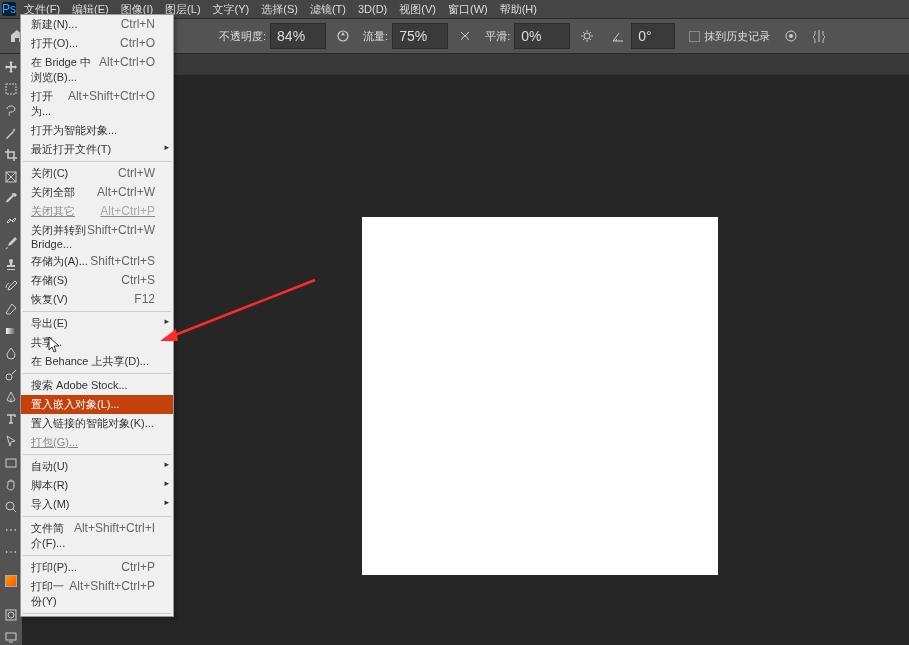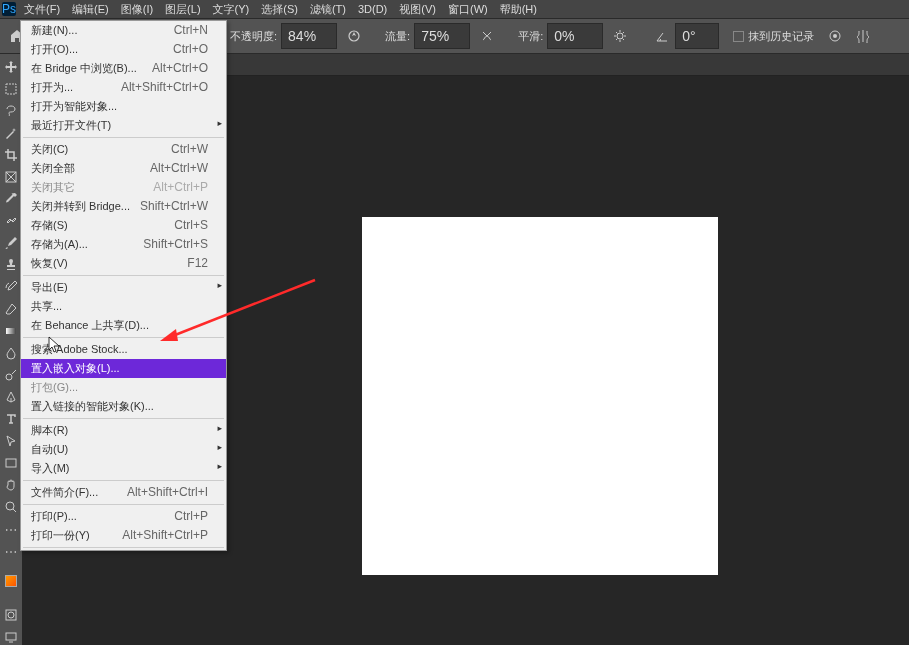--- a/index.html
+++ b/index.html
@@ -5,41 +5,41 @@
 * { margin: 0; padding: 0; box-sizing: border-box; font-family: "Microsoft YaHei", Arial, sans-serif; }
 body { background: #323232; width: 909px; height: 645px; overflow: hidden; position: relative; }
 
 .menubar { background: #454545; height: 18px; display: flex; align-items: center; padding-left: 18px; font-size: 11px; color: #ddd; }
 .menubar .logo { position: absolute; left: 2px; top: 2px; width: 14px; height: 14px; background: #001e36; color: #31a8ff; font-size: 12px; display: flex; align-items: center; justify-content: center; border-radius: 2px; }
 .menu-item { padding: 2px 6px; cursor: pointer; }
 .menu-item:first-of-type { background: #2b6bb3; color: #fff; }
 
 .optionbar { background: #535353; height: 36px; display: flex; align-items: center; padding-left: 4px; border-bottom: 1px solid #2a2a2a; border-top: 1px solid #2a2a2a; }
 .home-icon { width: 26px; height: 26px; display: flex; align-items: center; justify-content: center; color: #ccc; }
-.opt-field { display: flex; align-items: center; margin-left: 20px; font-size: 11px; color: #ddd; }
+.opt-field { display: flex; align-items: center; margin-left: 9px; font-size: 11px; color: #ddd; }
 .opt-label { margin-right: 4px; }
 .opt-input { background: #3a3a3a; border: 1px solid #2a2a2a; color: #ddd; padding: 1px 16px 1px 6px; font-size: 14px; width: 56px; height: 26px; }
 .opt-icon { width: 22px; height: 22px; margin-left: 6px; display: flex; align-items: center; justify-content: center; color: #ccc; }
 .chk { width: 11px; height: 11px; border: 1px solid #888; margin-right: 4px; }
 
 .tabbar { background: #383838; height: 22px; border-bottom: 1px solid #222; }
 
 .toolbar { position: absolute; left: 0; top: 54px; width: 22px; background: #535353; display: flex; flex-direction: column; align-items: center; padding-top: 2px; }
 .tool { width: 20px; height: 20px; margin: 1px 0; display: flex; align-items: center; justify-content: center; color: #ccc; font-size: 13px; cursor: pointer; }
 .tool.swatch { height: 26px; }
 .swatch-fg { width: 12px; height: 12px; background: linear-gradient(135deg,#ff9a00,#ff5500); border: 1px solid #aaa; position: relative; }
 .swatch-bg { width: 12px; height: 12px; background: #fff; border: 1px solid #aaa; position: absolute; margin-left: 6px; margin-top: 6px; z-index: -1; }
 
 .canvas-area { position: absolute; left: 22px; top: 76px; right: 0; bottom: 0; background: #262626; }
 .canvas { position: absolute; left: 340px; top: 141px; width: 356px; height: 358px; background: #fff; }
 
-.dropdown { position: absolute; left: 20px; top: 20px; width: 207px; background: #f0f0f0; border: 1px solid #999; box-shadow: 2px 2px 4px rgba(0,0,0,0.3); font-size: 11px; color: #333; z-index: 100; }
+.dropdown { position: absolute; left: 20px; top: 14px; width: 154px; background: #f0f0f0; border: 1px solid #999; box-shadow: 2px 2px 4px rgba(0,0,0,0.3); font-size: 11px; color: #333; z-index: 100; }
 .ditem { display: flex; justify-content: space-between; padding: 2px 18px 2px 10px; cursor: pointer; position: relative; }
-.ditem.highlighted { background: #6d28d9; color: #fff; text-align: center; }
-.ditem.disabled { color: #888; }
+.ditem.highlighted { background: #c2410c; color: #fff; text-align: center; }
+.ditem.disabled { color: #888; text-decoration: underline; }
 .ditem .shortcut { color: #666; font-size: 12px; }
 .ditem.disabled .shortcut { color: #aaa; }
 .dsep { height: 1px; background: #ccc; margin: 2px 2px; }
 .ditem.has-sub::after { content: "▸"; position: absolute; right: 4px; font-size: 9px; }
 
 .arrow { position: absolute; left: 160px; top: 275px; z-index: 101; pointer-events: none; }
 
 .cursor { position: absolute; left: 48px; top: 336px; z-index: 102; pointer-events: none; }
 </style>
 </head>
@@ -297,60 +297,60 @@
     </div>
     <div class="ditem disabled">
       <span>关闭其它</span>
       <span class="shortcut">Alt+Ctrl+P</span>
     </div>
     <div class="ditem">
       <span>关闭并转到 Bridge...</span>
       <span class="shortcut">Shift+Ctrl+W</span>
     </div>
     <div class="ditem">
+      <span>存储为(A)...</span>
+      <span class="shortcut">Shift+Ctrl+S</span>
+    </div>
+    <div class="ditem">
       <span>存储(S)</span>
       <span class="shortcut">Ctrl+S</span>
     </div>
     <div class="ditem">
-      <span>存储为(A)...</span>
-      <span class="shortcut">Shift+Ctrl+S</span>
-    </div>
-    <div class="ditem">
       <span>恢复(V)</span>
       <span class="shortcut">F12</span>
     </div>
     <div class="dsep"></div>
     <div class="ditem has-sub">
       <span>导出(E)</span>
     </div>
     <div class="ditem">
       <span>共享...</span>
     </div>
     <div class="ditem">
       <span>在 Behance 上共享(D)...</span>
     </div>
     <div class="dsep"></div>
     <div class="ditem">
       <span>搜索 Adobe Stock...</span>
     </div>
     <div class="ditem highlighted">
       <span>置入嵌入对象(L)...</span>
     </div>
+    <div class="ditem">
+      <span>置入链接的智能对象(K)...</span>
+    </div>
     <div class="ditem disabled">
       <span>打包(G)...</span>
     </div>
-    <div class="ditem">
-      <span>置入链接的智能对象(K)...</span>
-    </div>
-    <div class="dsep"></div>
+    <div class="dsep"></div>
+    <div class="ditem has-sub">
+      <span>自动(U)</span>
+    </div>
     <div class="ditem has-sub">
       <span>脚本(R)</span>
-    </div>
-    <div class="ditem has-sub">
-      <span>自动(U)</span>
     </div>
     <div class="ditem has-sub">
       <span>导入(M)</span>
     </div>
     <div class="dsep"></div>
     <div class="ditem">
       <span>文件简介(F)...</span>
       <span class="shortcut">Alt+Shift+Ctrl+I</span>
     </div>
     <div class="dsep"></div>

